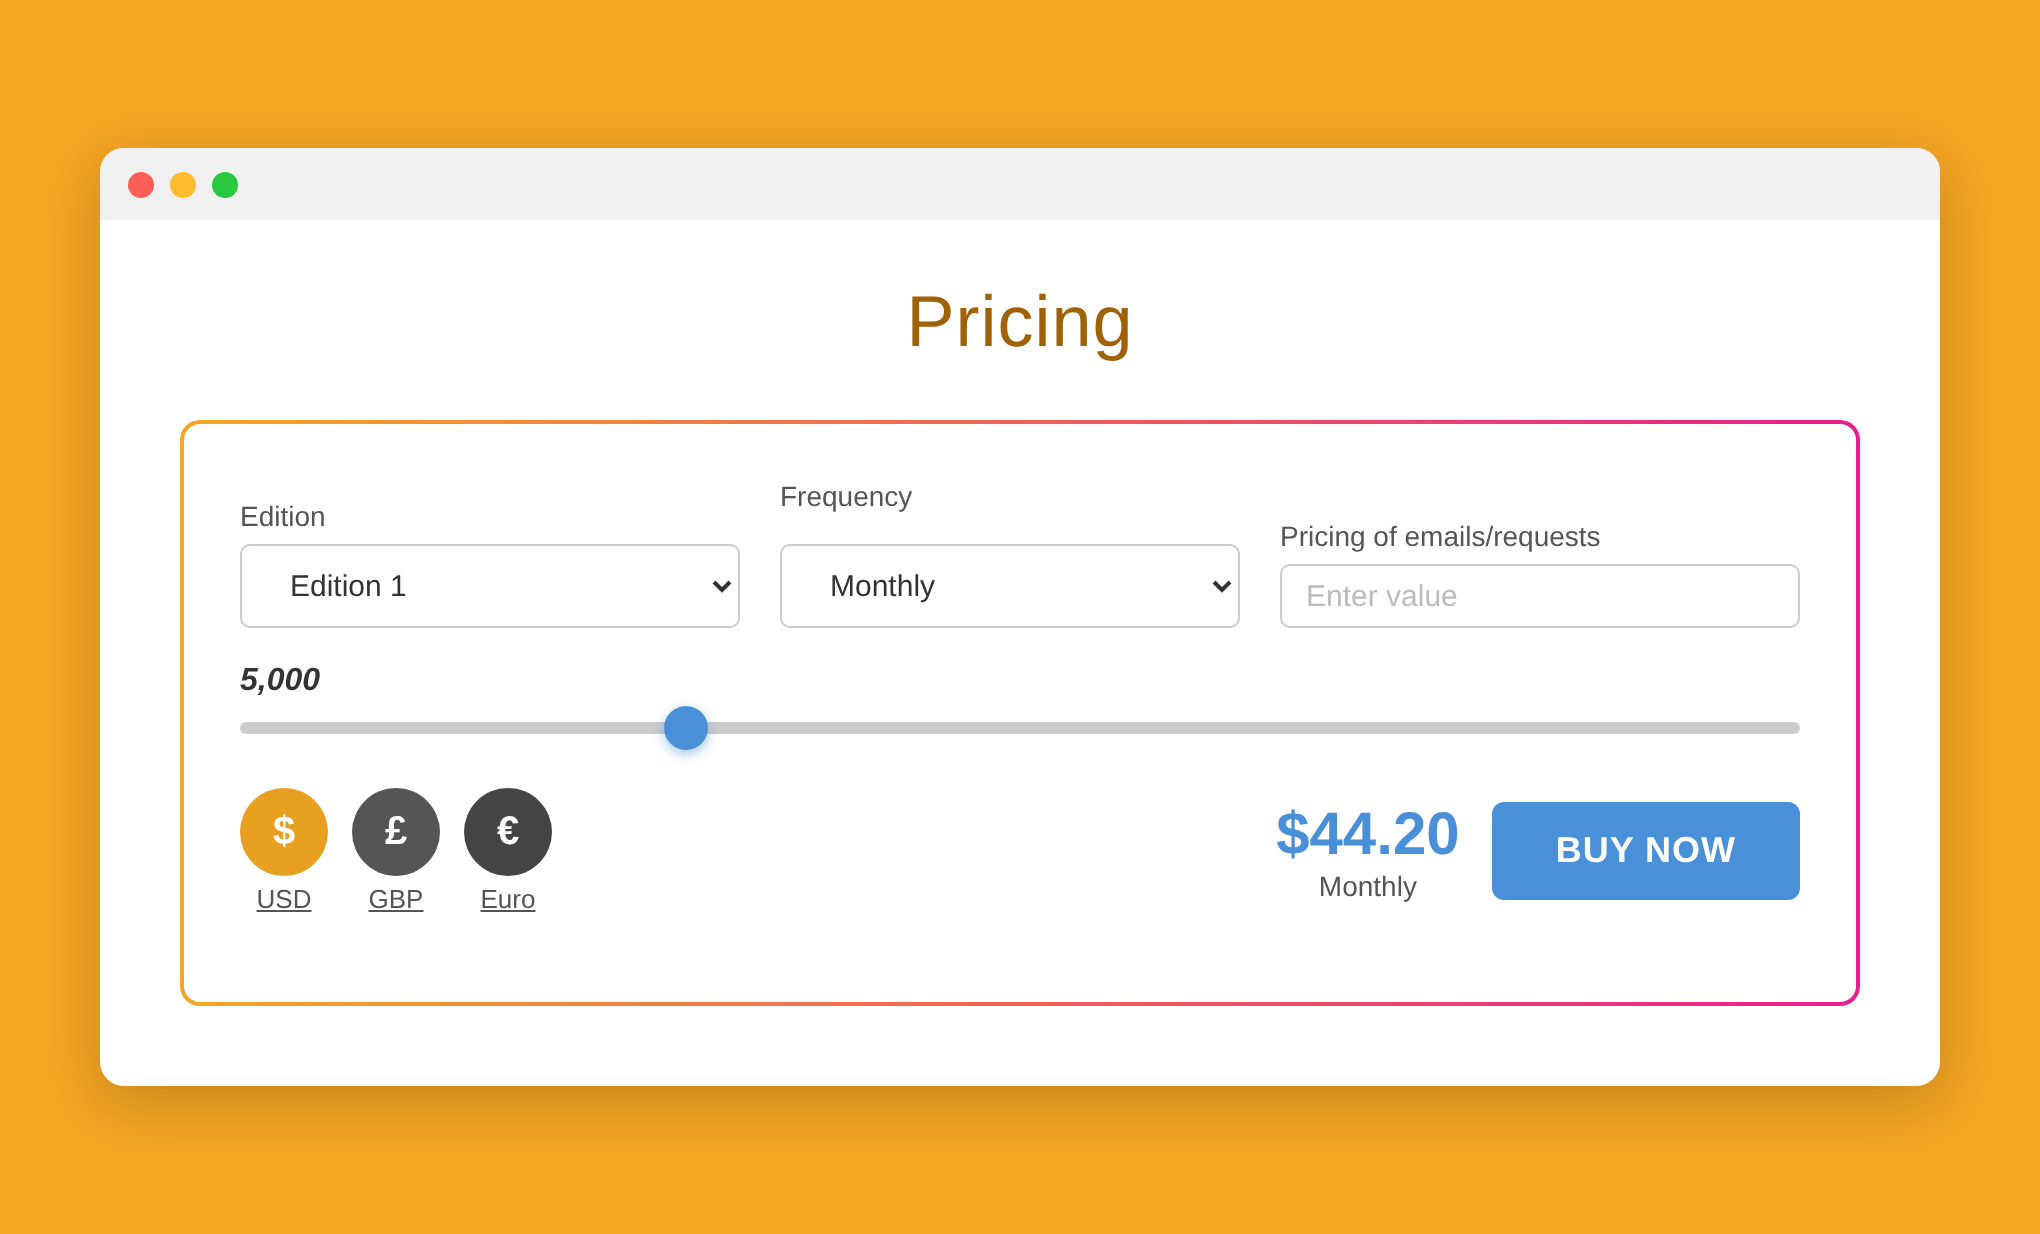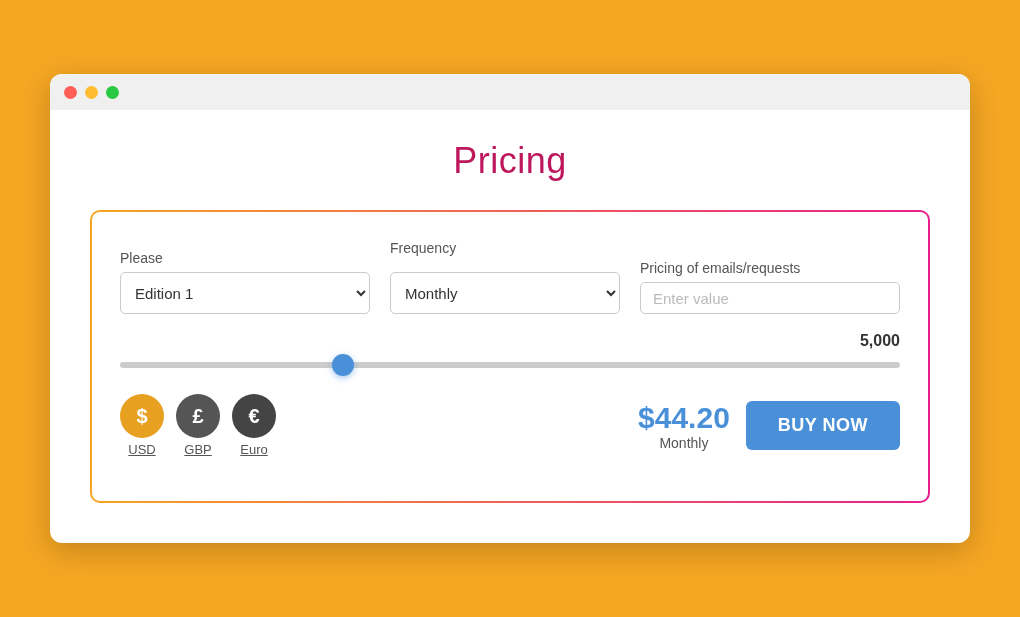--- a/index.html
+++ b/index.html
@@ -36,21 +36,21 @@
     .dot-yellow { background: #FEBC2E; }
     .dot-green { background: #28C840; }
 
     .window-content {
       padding: 30px 40px 40px;
     }
     .page-title {
       text-align: center;
       font-size: 36px;
       font-weight: 400;
-      color: #be185d;
+      color: #a16207;
       margin-bottom: 28px;
       letter-spacing: 0.5px;
     }
     .card {
       border: 2.5px solid transparent;
       border-radius: 10px;
       padding: 28px 28px 24px;
       background:
         linear-gradient(white, white) padding-box,
         linear-gradient(to right, #F5A623, #E91E8C) border-box;
@@ -68,21 +68,21 @@
     }
     .field-group label {
       font-size: 14px;
       color: #555;
       font-weight: 400;
     }
     .field-group select {
       height: 42px;
       border: 1.5px solid #ccc;
       border-radius: 5px;
-      padding: 0 10px;
+      padding: 0 20px;
       font-size: 15px;
       color: #333;
       background: white;
       cursor: pointer;
       appearance: auto;
     }
     .field-edition { flex: 0 0 250px; }
     .field-frequency { flex: 0 0 230px; gap: 16px; }
     .field-emails { flex: 1; }
     .field-group input {
@@ -92,22 +92,22 @@
       padding: 0 12px;
       font-size: 15px;
       color: #999;
       outline: none;
       width: 100%;
     }
     .field-group input::placeholder { color: #bbb; }
 
     .slider-value-row {
       display: flex;
-      justify-content: flex-end;
       margin-bottom: 4px;
+      font-style: italic;
     }
     .slider-value {
       font-size: 16px;
       font-weight: 700;
       color: #333;
     }
     .slider-row {
       margin-bottom: 22px;
     }
     input[type="range"] {
@@ -211,21 +211,21 @@
   <div class="titlebar">
     <div class="dot dot-red"></div>
     <div class="dot dot-yellow"></div>
     <div class="dot dot-green"></div>
   </div>
   <div class="window-content">
     <h1 class="page-title">Pricing</h1>
     <div class="card">
       <div class="fields-row">
         <div class="field-group field-edition">
-          <label>Please</label>
+          <label>Edition</label>
           <select>
             <option>Edition 1</option>
             <option>Edition 2</option>
             <option>Edition 3</option>
           </select>
         </div>
         <div class="field-group field-frequency">
           <label>Frequency</label>
           <select>
             <option>Monthly</option>

